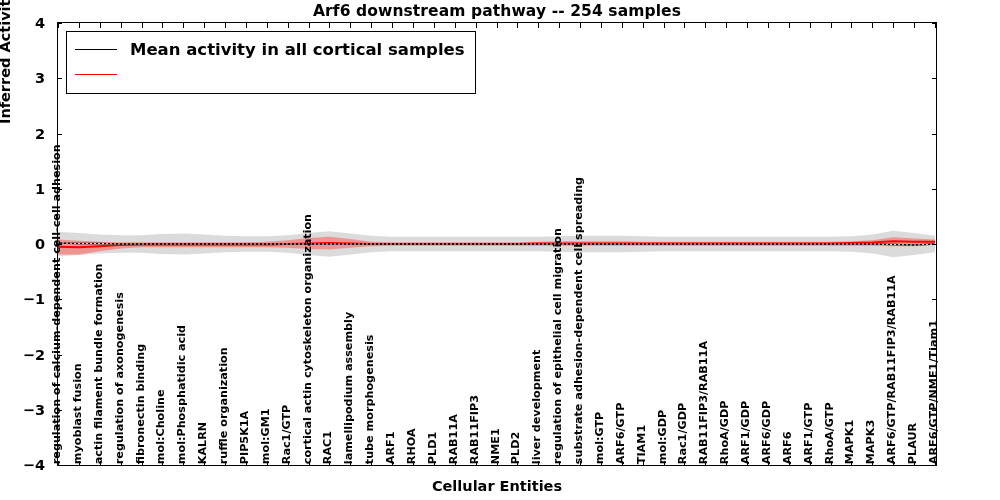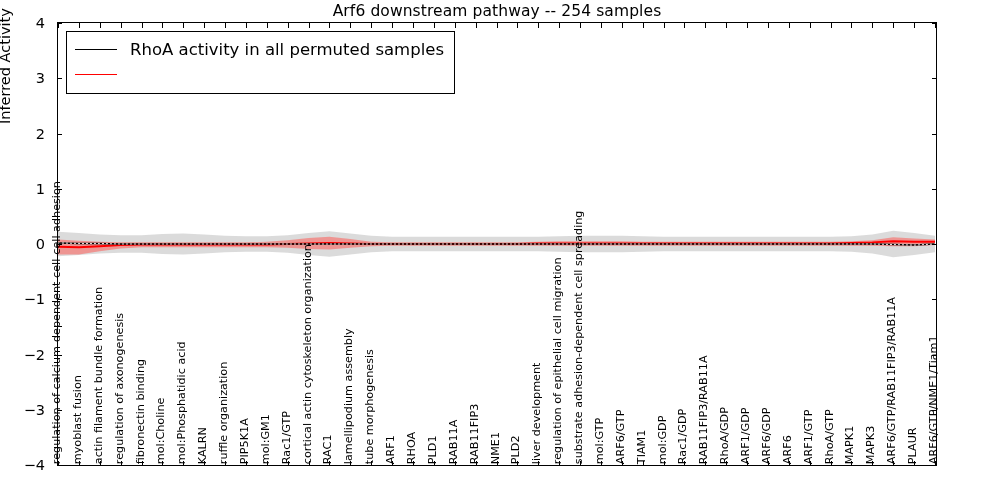--- a/index.html
+++ b/index.html
@@ -1,17 +1,17 @@
 <!DOCTYPE html>
 <html><head>
 <meta charset="utf-8">
 <style>
   html,body{margin:0;padding:0;background:#ffffff;}
   body{width:1000px;height:500px;font-family:"DejaVu Sans","Liberation Sans",sans-serif;overflow:hidden;}
-  #root{position:relative;width:1000px;height:500px;}
+  #root{position:relative;width:1000px;height:500px;font-weight:bold;}
 
   
   #chart-title{
     position:absolute;left:57px;top:2px;width:880px;
     text-align:center;font-size:15.5px;color:#000;
     letter-spacing:.1px;white-space:nowrap;
   }
 
   
   #plot-frame{
@@ -223,25 +223,26 @@
       <div class="xlab" style="left: 714.952px; bottom: 2px;">ARF6/GDP</div>
       <div class="xlab" style="left: 735.833px; bottom: 2px;">ARF6</div>
       <div class="xlab" style="left: 756.714px; bottom: 2px;">ARF1/GTP</div>
       <div class="xlab" style="left: 777.595px; bottom: 2px;">RhoA/GTP</div>
       <div class="xlab" style="left: 798.476px; bottom: 2px;">MAPK1</div>
       <div class="xlab" style="left: 819.357px; bottom: 2px;">MAPK3</div>
       <div class="xlab" style="left: 840.238px; bottom: 2px;">ARF6/GTP/RAB11FIP3/RAB11A</div>
       <div class="xlab" style="left: 861.119px; bottom: 2px;">PLAUR</div>
       <div class="xlab" style="left: 882px; bottom: 2px;">ARF6/GTP/NME1/Tiam1</div>
     </div>
+  <div id="x-axis-label">Cellular Entities</div>
 
   <div id="legend">
     <div class="legend-row">
       <span class="legend-swatch black"></span>
-      <span class="legend-text">RhoA activity in all permuted samples</span>
+      <span class="legend-text">Mean activity in all cortical samples</span>
     </div>
     <div class="legend-row">
       <span class="legend-swatch red"></span>
     </div>
   </div>
 
 <div style="position: absolute; top: 23px; height: 0px; border-top: 1.1px solid rgb(0, 0, 0); width: 5px; left: 57px;"></div>
     <div style="position: absolute; top: 23px; height: 0px; border-top: 1.1px solid rgb(0, 0, 0); width: 5px; left: 932px;"></div>
     <div style="position: absolute; top: 78.25px; height: 0px; border-top: 1.1px solid rgb(0, 0, 0); width: 5px; left: 57px;"></div>
     <div style="position: absolute; top: 78.25px; height: 0px; border-top: 1.1px solid rgb(0, 0, 0); width: 5px; left: 932px;"></div>

